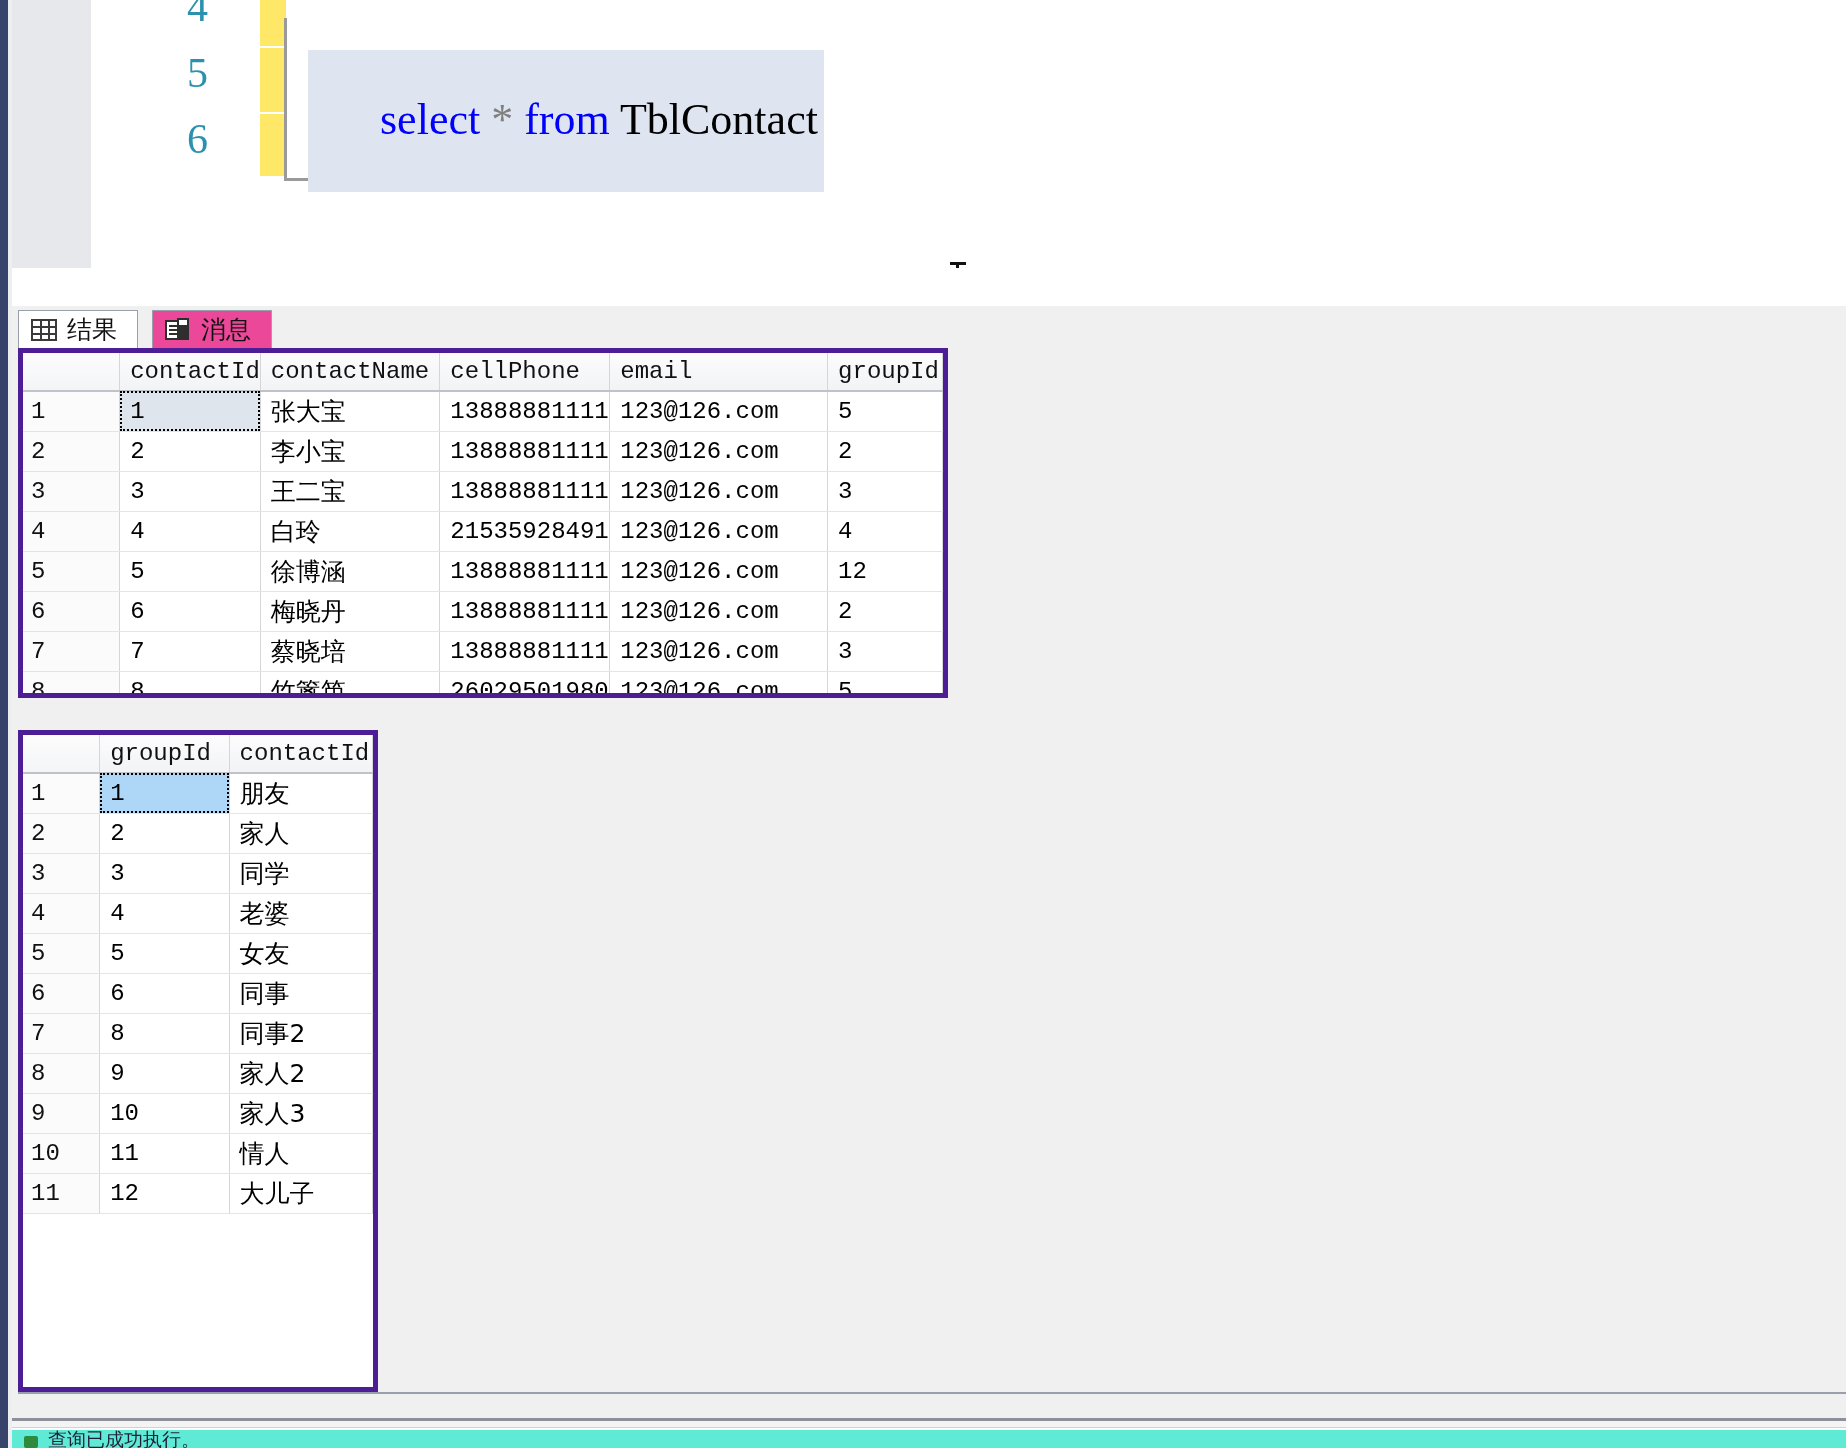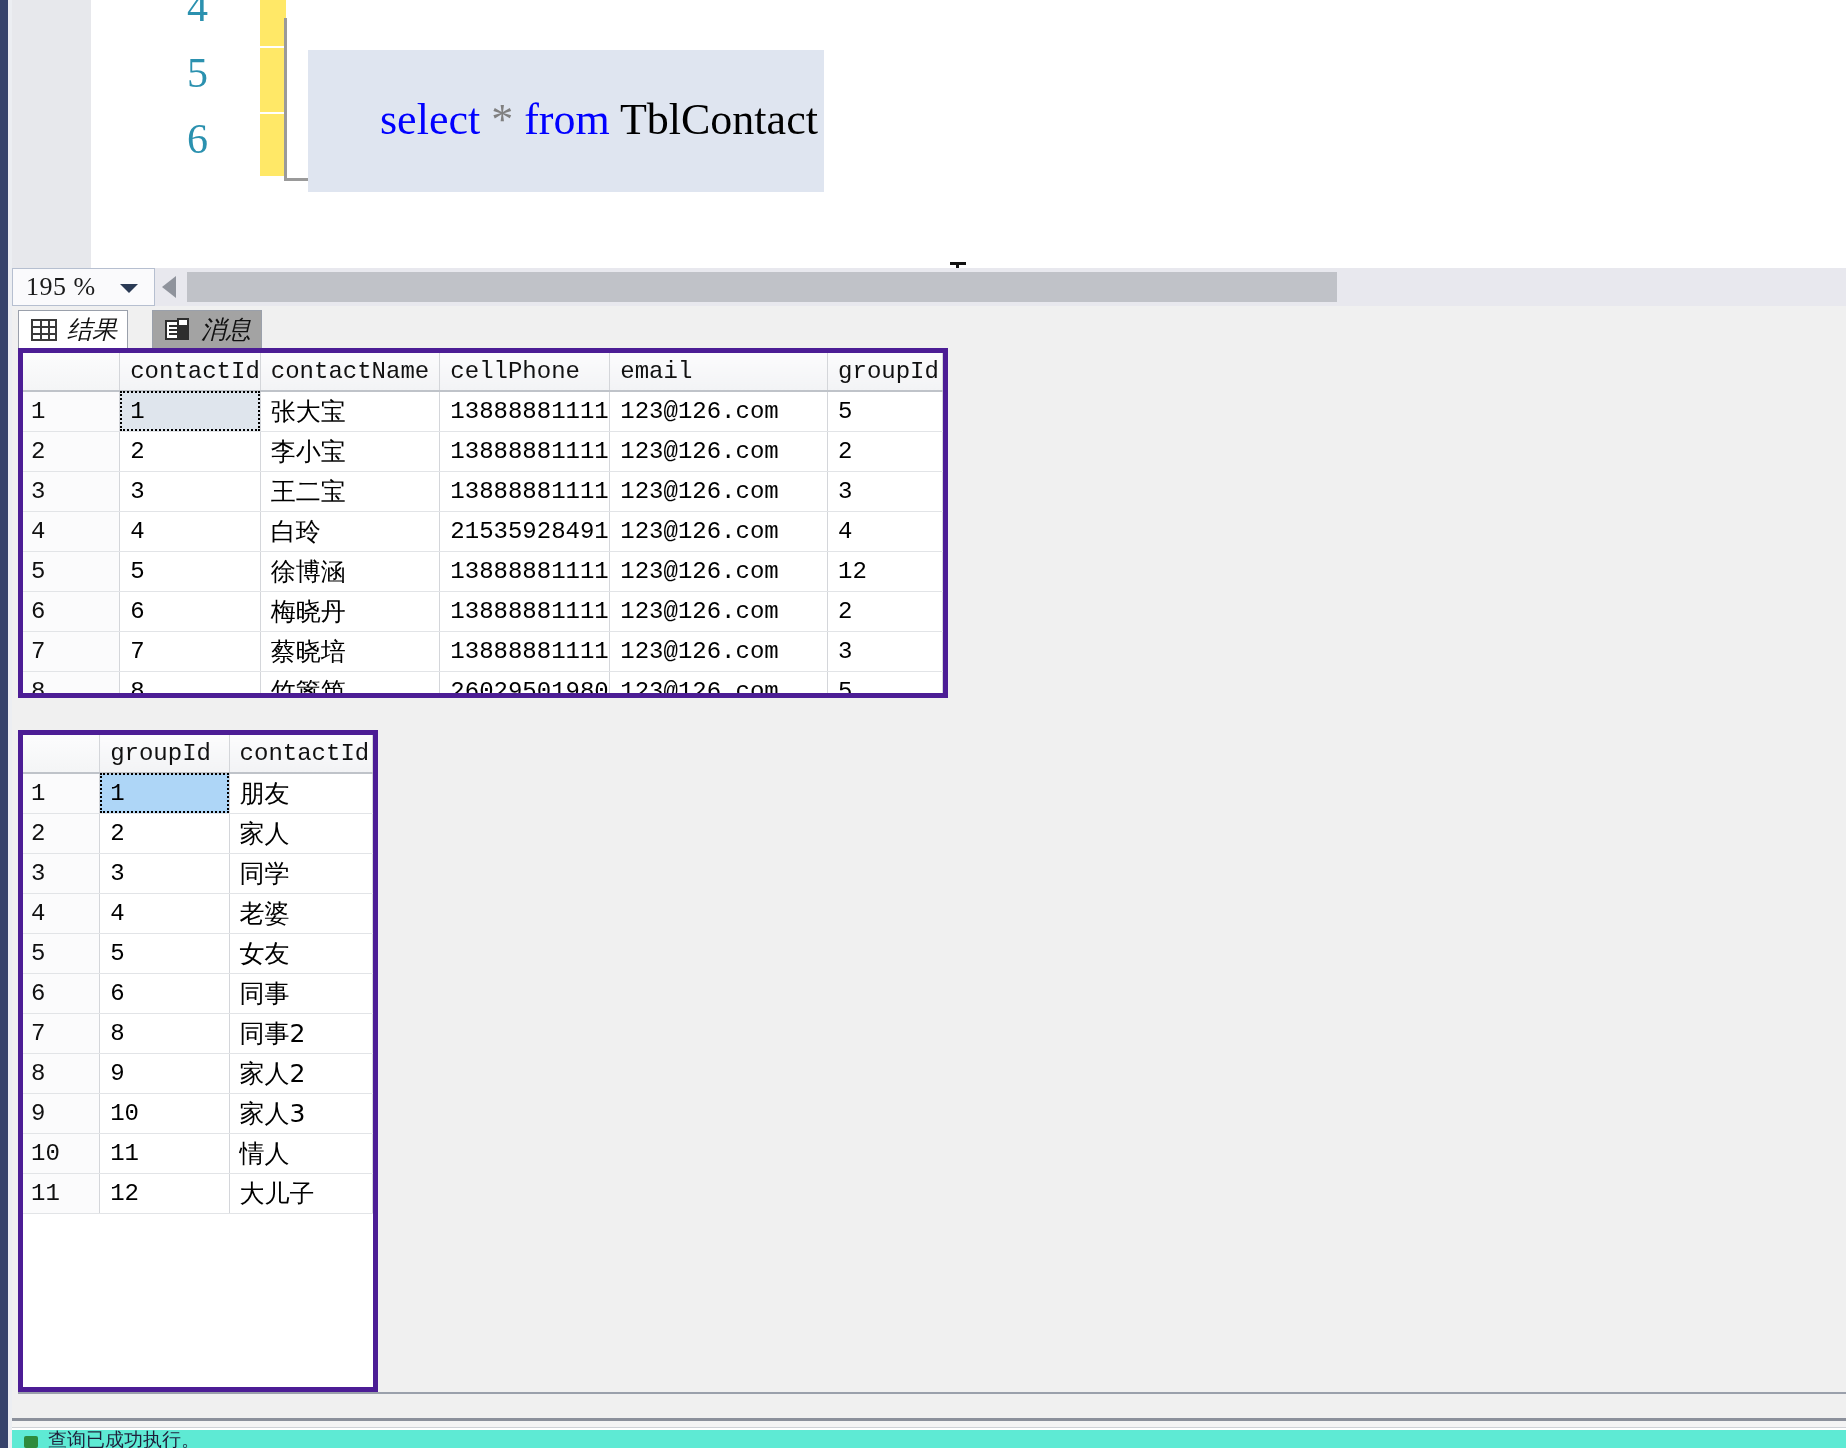--- a/index.html
+++ b/index.html
@@ -136,36 +136,35 @@
   .tabstrip {
     position: absolute; left: 0; top: 0;
     width: 1834px; height: 42px;
     background: #f0f0f0;
   }
   .tab {
     position: absolute; top: 4px;
     height: 38px;
     box-sizing: border-box;
     display: flex; align-items: center;
-    padding: 0 10px 0 12px;
+    padding: 0 20px 0 12px;
     font-size: 25px;
     color: #111;
     border: 1px solid #9aa0ab;
     border-bottom: none;
-    font-style: italic;
   }
   .tab.active {
     left: 6px;
     background: #ffffff;
     border-color: #9aa0ab;
     z-index: 3;
   }
   .tab.inactive {
     left: 140px;
-    background: #a3a3a3;
+    background: #ec4899;
     z-index: 2;
   }
   .tab .tab-label { margin-left: 10px; line-height: 1; }
 
   
   .icon-grid {
     width: 26px; height: 22px;
     border: 2px solid #3a3a3a;
     box-sizing: border-box;
     background:
@@ -325,30 +324,20 @@
     </div>
 
 
     <svg class="ibeam" viewBox="0 0 22 42">
       <rect x="3" y="0" width="16" height="3" fill="#111"></rect>
       <rect x="9" y="2" width="3" height="38" fill="#111"></rect>
       <rect x="3" y="39" width="16" height="3" fill="#111"></rect>
     </svg>
   </div>
 
-  <div class="zoombar-row">
-    <div class="zoom-combo">
-      <span class="zval">195 %</span>
-      <span class="caret"></span>
-    </div>
-    <div class="hscroll-left-arrow"></div>
-    <div class="hscroll-track">
-      <div class="hscroll-thumb"></div>
-    </div>
-  </div>
 
   <div class="results-pane">
 
     <div class="tabstrip">
       <div class="tab active">
         <span class="icon-grid"></span>
         <span class="tab-label cjk">结果</span>
       </div>
       <div class="tab inactive">
         <span class="icon-message">

